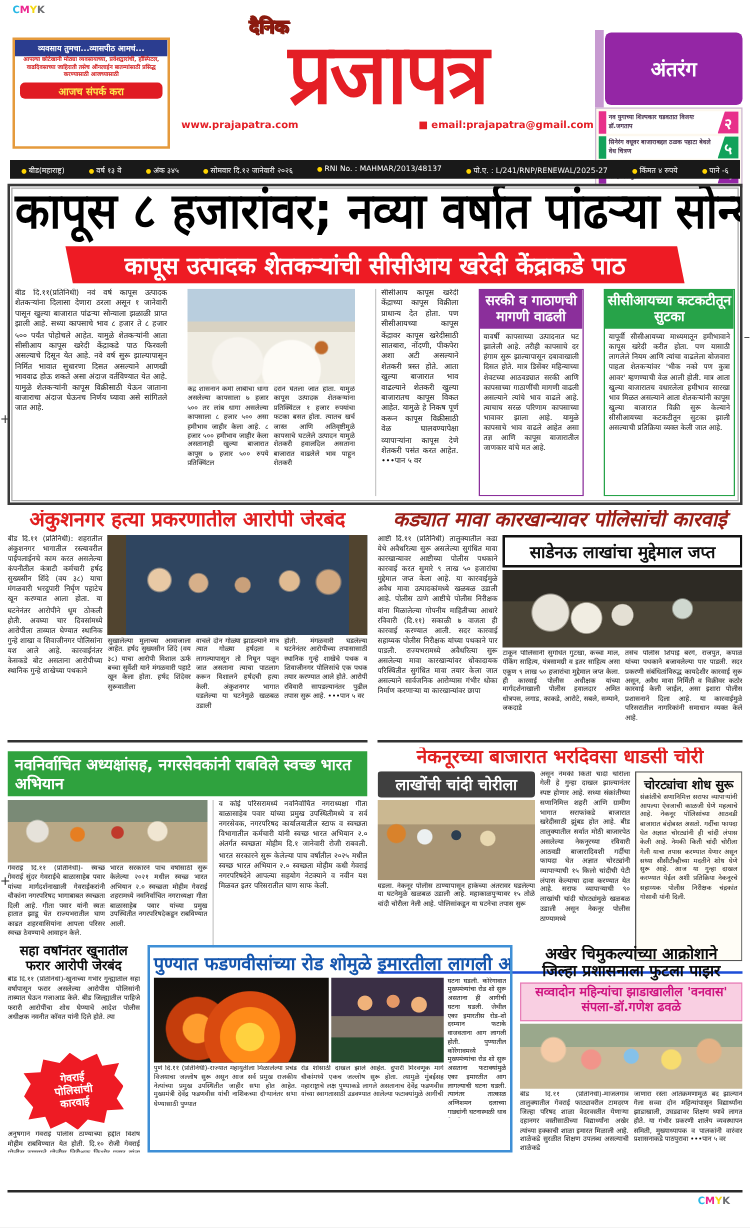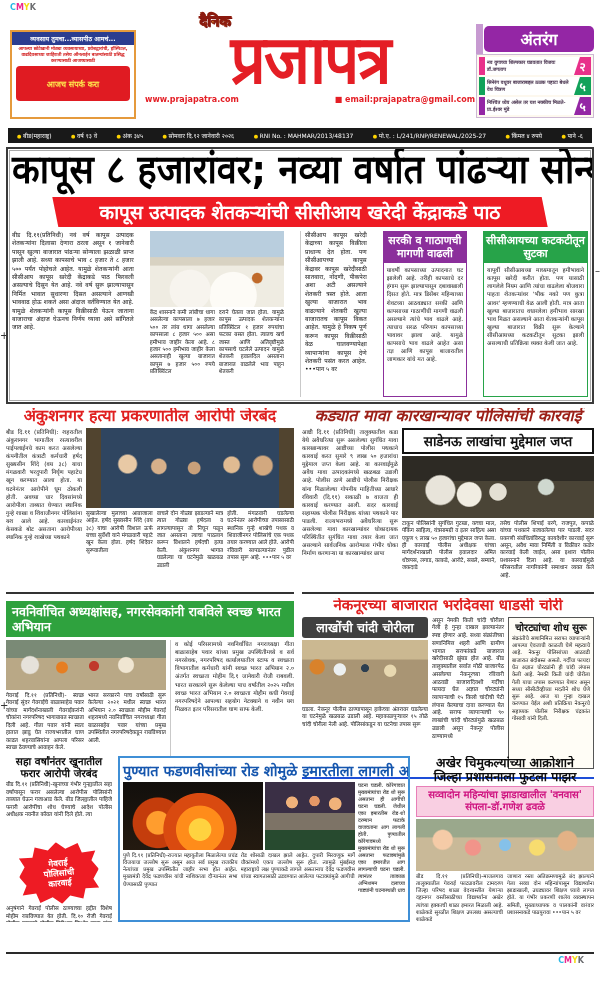--- a/index.html
+++ b/index.html
@@ -17,39 +17,39 @@
   .cmyk .c{color:#29b8e5}.cmyk .m{color:#ec268f}.cmyk .y{color:#f6d912}.cmyk .k{color:#6d6e71}
   .cropmark { position:absolute; color:#333; font-size:10px; }
   
   .ad-box { position:absolute; left:10px; top:30px; width:126px; height:89px;
     border:2px solid #e59a3c; background:#fff; overflow:hidden; }
   .ad-head { background:#2b3d90; color:#fff; font-size:6.3px; font-weight:bold;
     text-align:center; padding:2px 1px; }
   .ad-body { color:#d22020; font-size:4.7px; font-weight:bold; text-align:center;
     padding:1px 2px; line-height:1.25; }
   .ad-cta { background:#e01b22; color:#ffe84d; font-size:8px; font-weight:bold;
-    text-align:center; border-radius:4px; margin:1px 4px; padding:12px 0; }
+    text-align:center; border-radius:4px; margin:1px 4px; padding:1px 0; }
   .ad-low { display:flex; padding:1px 3px; gap:2px; }
   .ad-photo { width:36px; height:32px; border-radius:2px;
     background:
       radial-gradient(circle at 60% 35%, #e8b48c 0 22%, transparent 23%),
       linear-gradient(135deg,#f3d9e2 0%, #d9e4f3 55%, #c8d6ee 100%); }
   .ad-office { flex:1; color:#1b2f86; font-weight:bold; font-size:6px;
     text-align:center; line-height:1.3; padding-top:2px; }
   .ad-phone { color:#1b2f86; font-size:6.6px; }
   .logo-wrap { position:absolute; left:145px; top:10px; width:330px; text-align:center; }
   .daily-badge { display:inline-block; margin-left:-190px; font-size:15px; font-weight:bold;
     color:#ffcf3f; -webkit-text-stroke:0.8px #8b1a0f; text-shadow:1px 1px 0 #7a1010; }
   .logo-title { font-size:62px; line-height:0.98; font-weight:800; color:#e41e25;
     letter-spacing:-2px; transform:scaleY(1.08); }
   .logo-urls { display:flex; justify-content:space-between; margin-top:4px;
     color:#e41e25; font-size:8px; font-weight:bold; }
   .antarang { position:absolute; right:6px; top:26px; width:118px; }
   .antarang-head { position:relative; background:#9426a5; color:#fff; font-size:16px;
-    font-weight:bold; text-align:center; border-radius:5px; padding:2px 0; margin-left:8px; }
+    font-weight:bold; text-align:center; border-radius:5px; padding:18px 0; margin-left:8px; }
   .antarang-head::before { content:""; position:absolute; left:-8px; top:-2px; bottom:-2px;
     width:7px; background:#c79ad1; }
   .antarang-items { border:1px solid #cdb8d4; margin-top:2px; padding:2px; background:#fdf8ee; }
   .ant-item { display:flex; align-items:stretch; margin-bottom:2px; min-height:18px; background:#fff; }
   .ant-item:last-child { margin-bottom:0; }
   .ant-chip { width:6px; }
   .ant-text { flex:1; font-size:4.9px; font-weight:bold; color:#4a3550;
     padding:2px 2px; line-height:1.35; }
   .ant-num { width:17px; color:#fff; font-size:12px; font-weight:bold;
     display:flex; align-items:center; justify-content:center;

